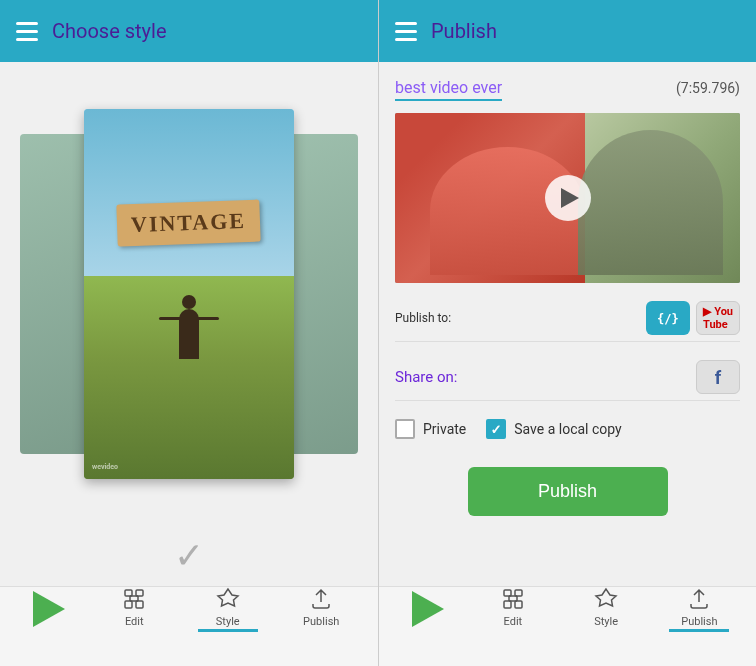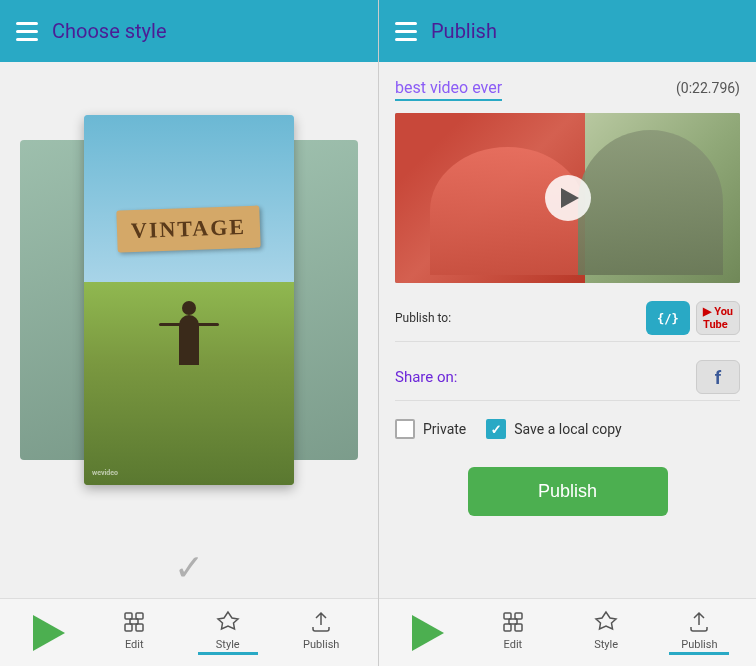--- a/index.html
+++ b/index.html
@@ -174,25 +174,25 @@
       align-items: center;
       justify-content: center;
     }
     .checkmark-icon {
       font-size: 36px;
       color: #b0b0b0;
     }
 
     
     .bottom-toolbar {
-      height: 68px;
+      height: 80px;
       background: #f5f5f5;
       border-top: 1px solid #ddd;
       display: flex;
-      align-items: center;
+      align-items: flex-start;
       justify-content: space-around;
       padding: 0 10px;
     }
     .toolbar-play {
       width: 44px;
       height: 44px;
       display: flex;
       align-items: center;
       justify-content: center;
       cursor: pointer;
@@ -557,21 +557,21 @@
       <span></span>
       <span></span>
     </div>
     <span class="header-title">Publish</span>
   </div>
 
   <div class="right-content">
 
     <div class="video-title-row">
       <span class="video-title-text">best video ever</span>
-      <span class="video-duration">(0:22.796)</span>
+      <span class="video-duration">(7:59.796)</span>
     </div>
 
     <div class="video-thumbnail">
       <div class="thumbnail-bg-left"></div>
       <div class="thumbnail-bg-right"></div>
       <div class="thumbnail-person-left"></div>
       <div class="thumbnail-person-right"></div>
       <div class="play-button-overlay">
         <div class="play-triangle-small"></div>
       </div>

